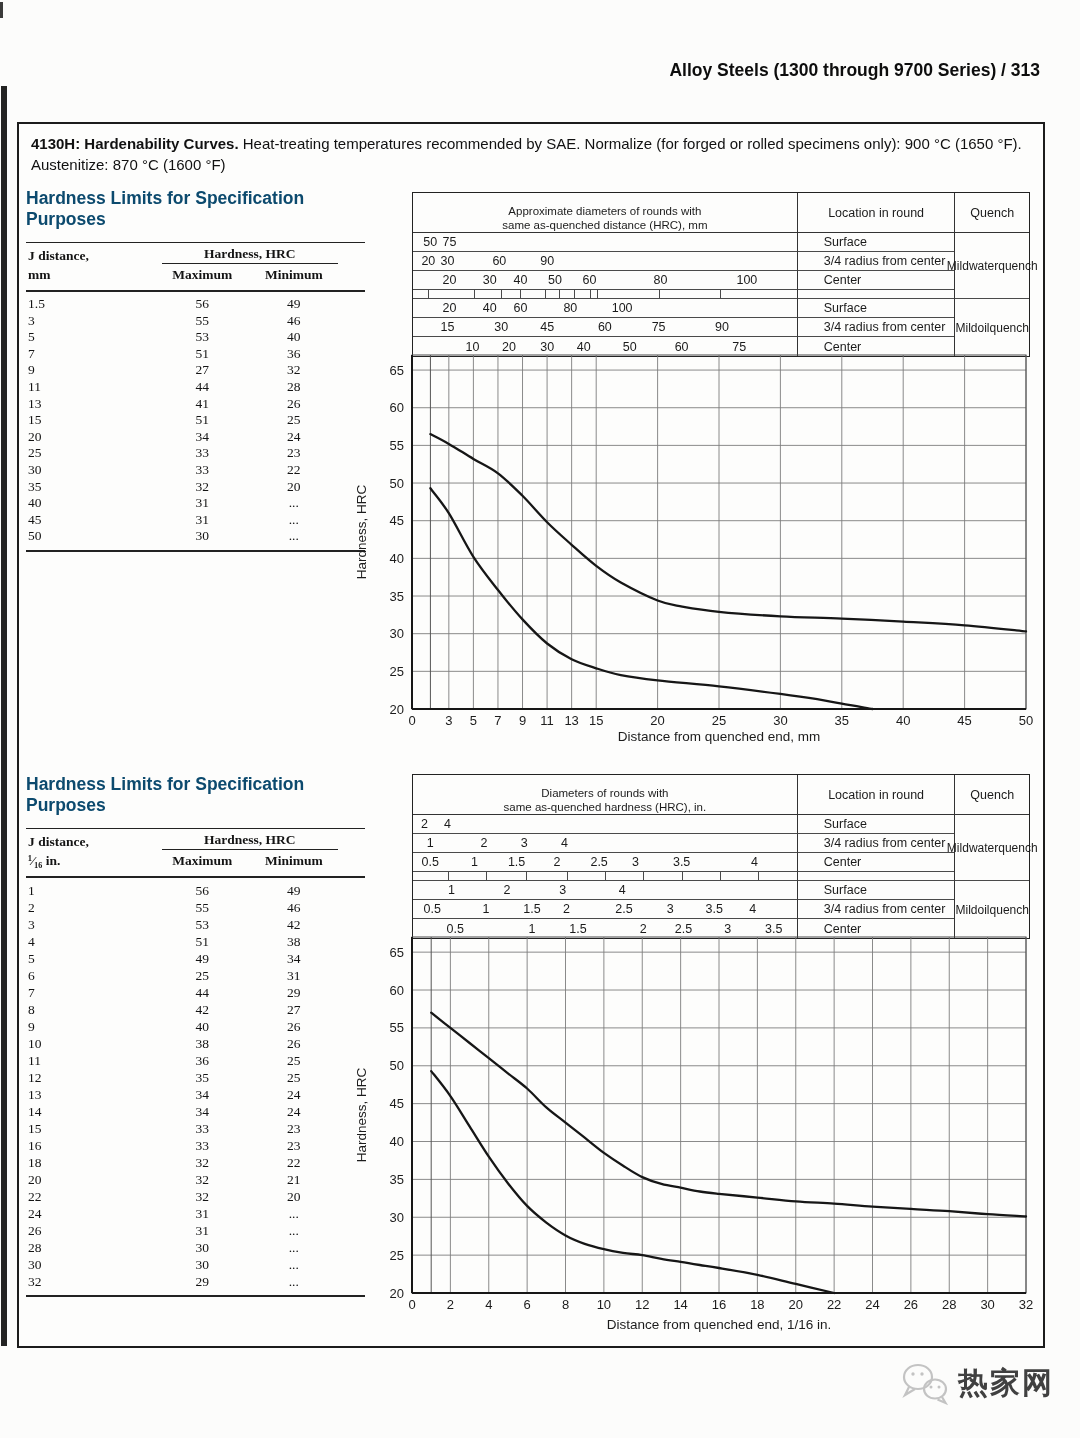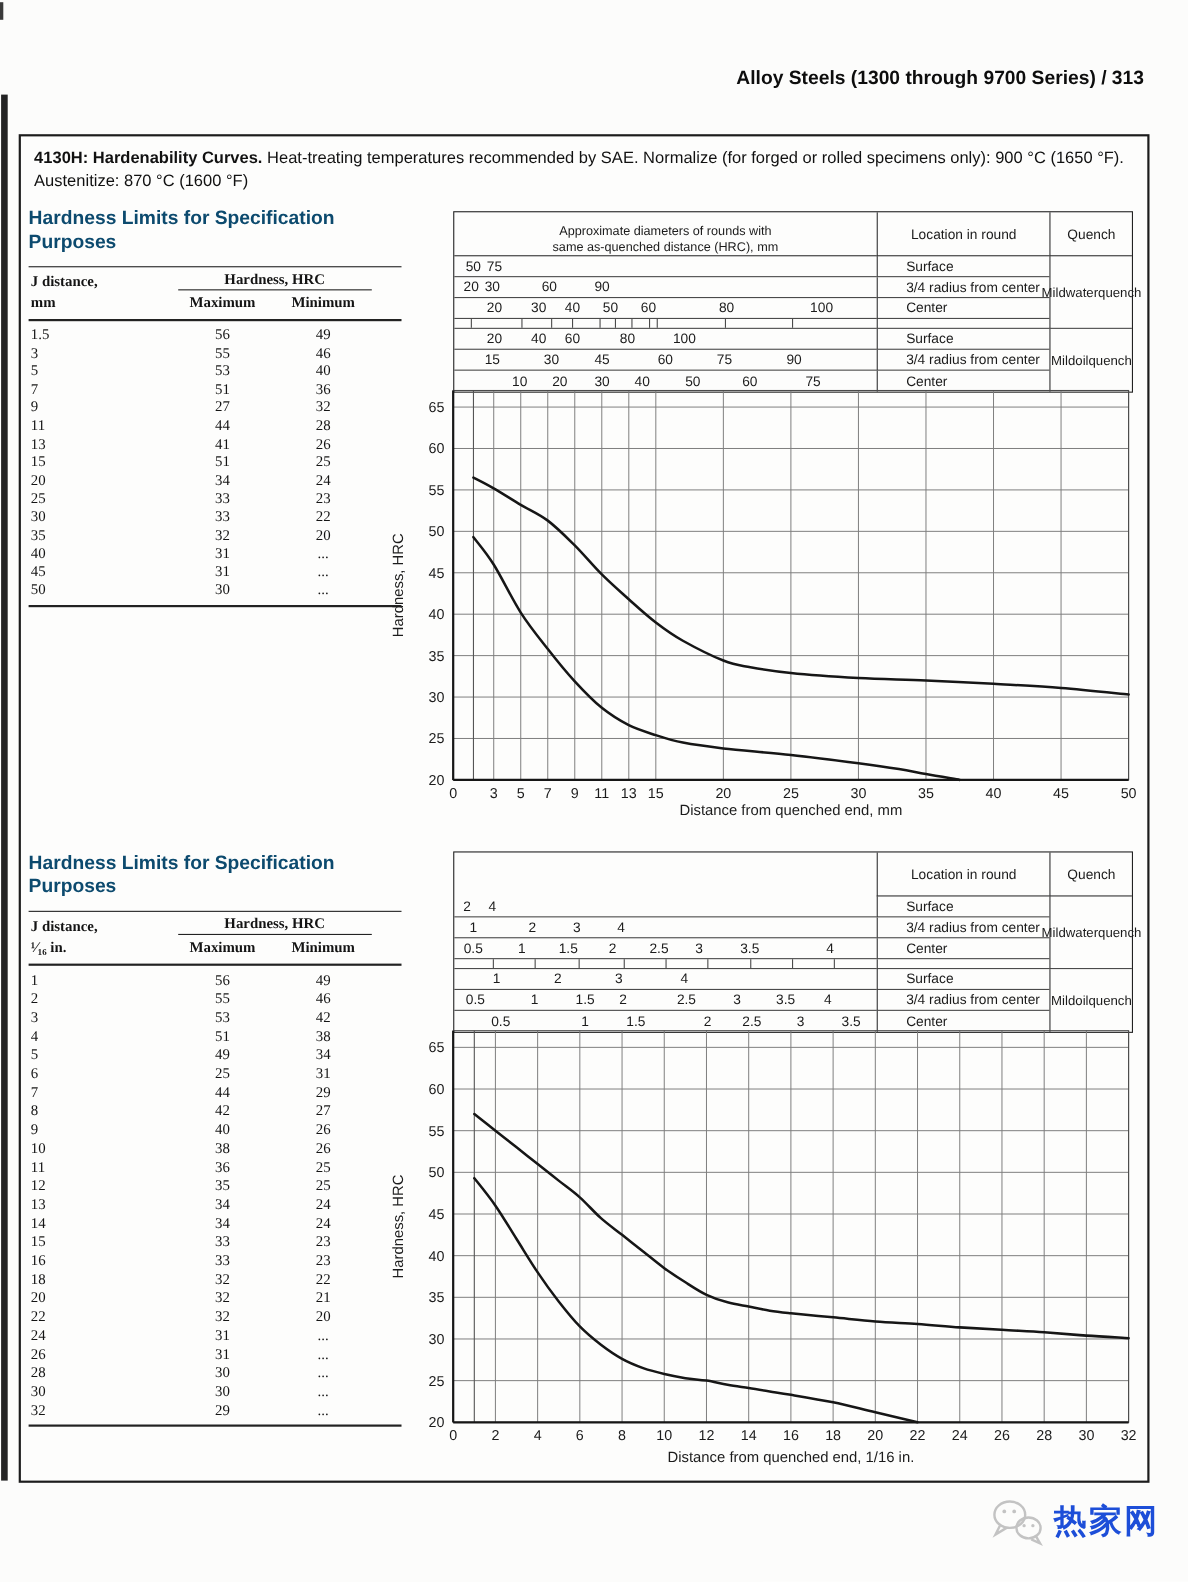--- a/index.html
+++ b/index.html
@@ -61,21 +61,21 @@
 
   
   .chart-svg{position:absolute;}
   .chart-svg.pos1{left:331px;top:223px;}
   .chart-svg.pos2{left:331px;top:807px;}
   .tick{font:13px "Liberation Sans",sans-serif;fill:#1c1c1c;}
   .axis-title{font:13.5px "Liberation Sans",sans-serif;fill:#1c1c1c;}
 
   
   .watermark{position:absolute;left:898px;top:1360px;display:flex;align-items:center;gap:6px;
-        color:#1d4ed8;}
+        color:#404040;}
   .watermark .wm-text{font-size:30px;font-weight:bold;letter-spacing:2px;
         font-family:"Liberation Sans",sans-serif;}
 </style>
 </head>
 <body>
 
 <div class="page">
   <div class="edge-bar"></div>
   <div class="edge-mark"></div>
 
@@ -488,20 +488,24 @@
           <div class="st-row st-grid" style="height: 17px; line-height: 17px;">
             <span class="st-c1">32</span>
             <span class="st-c2">29</span>
             <span class="st-c3">...</span>
             <span></span>
           </div>
         </div>
       </div>
 
     <div class="scale-table pos2" id="scale-table-1">
+        <div class="sc-cell sc-diam" style="grid-area: 1 / 1 / 2 / 2;">
+          <div>Diameters of rounds with</div>
+          <div>same as-quenched hardness (HRC), in.</div>
+        </div>
         <div class="sc-cell sc-loc-h" style="grid-area: 1 / 2 / 2 / 3;">Location in round</div>
         <div class="sc-cell sc-q-h" style="grid-area: 1 / 3 / 2 / 4;">Quench</div>
         <div class="sc-cell sc-scale" style="grid-area: 2 / 1 / 3 / 2;">
           <span class="sc-num" style="left: 3%;">2</span>
           <span class="sc-num" style="left: 9%;">4</span>
         </div>
         <div class="sc-cell sc-locrow" style="grid-area: 2 / 2 / 3 / 3;">Surface</div>
         <div class="sc-cell sc-scale" style="grid-area: 3 / 1 / 4 / 2;">
           <span class="sc-num" style="left: 4.5%;">1</span>
           <span class="sc-num" style="left: 18.5%;">2</span>

